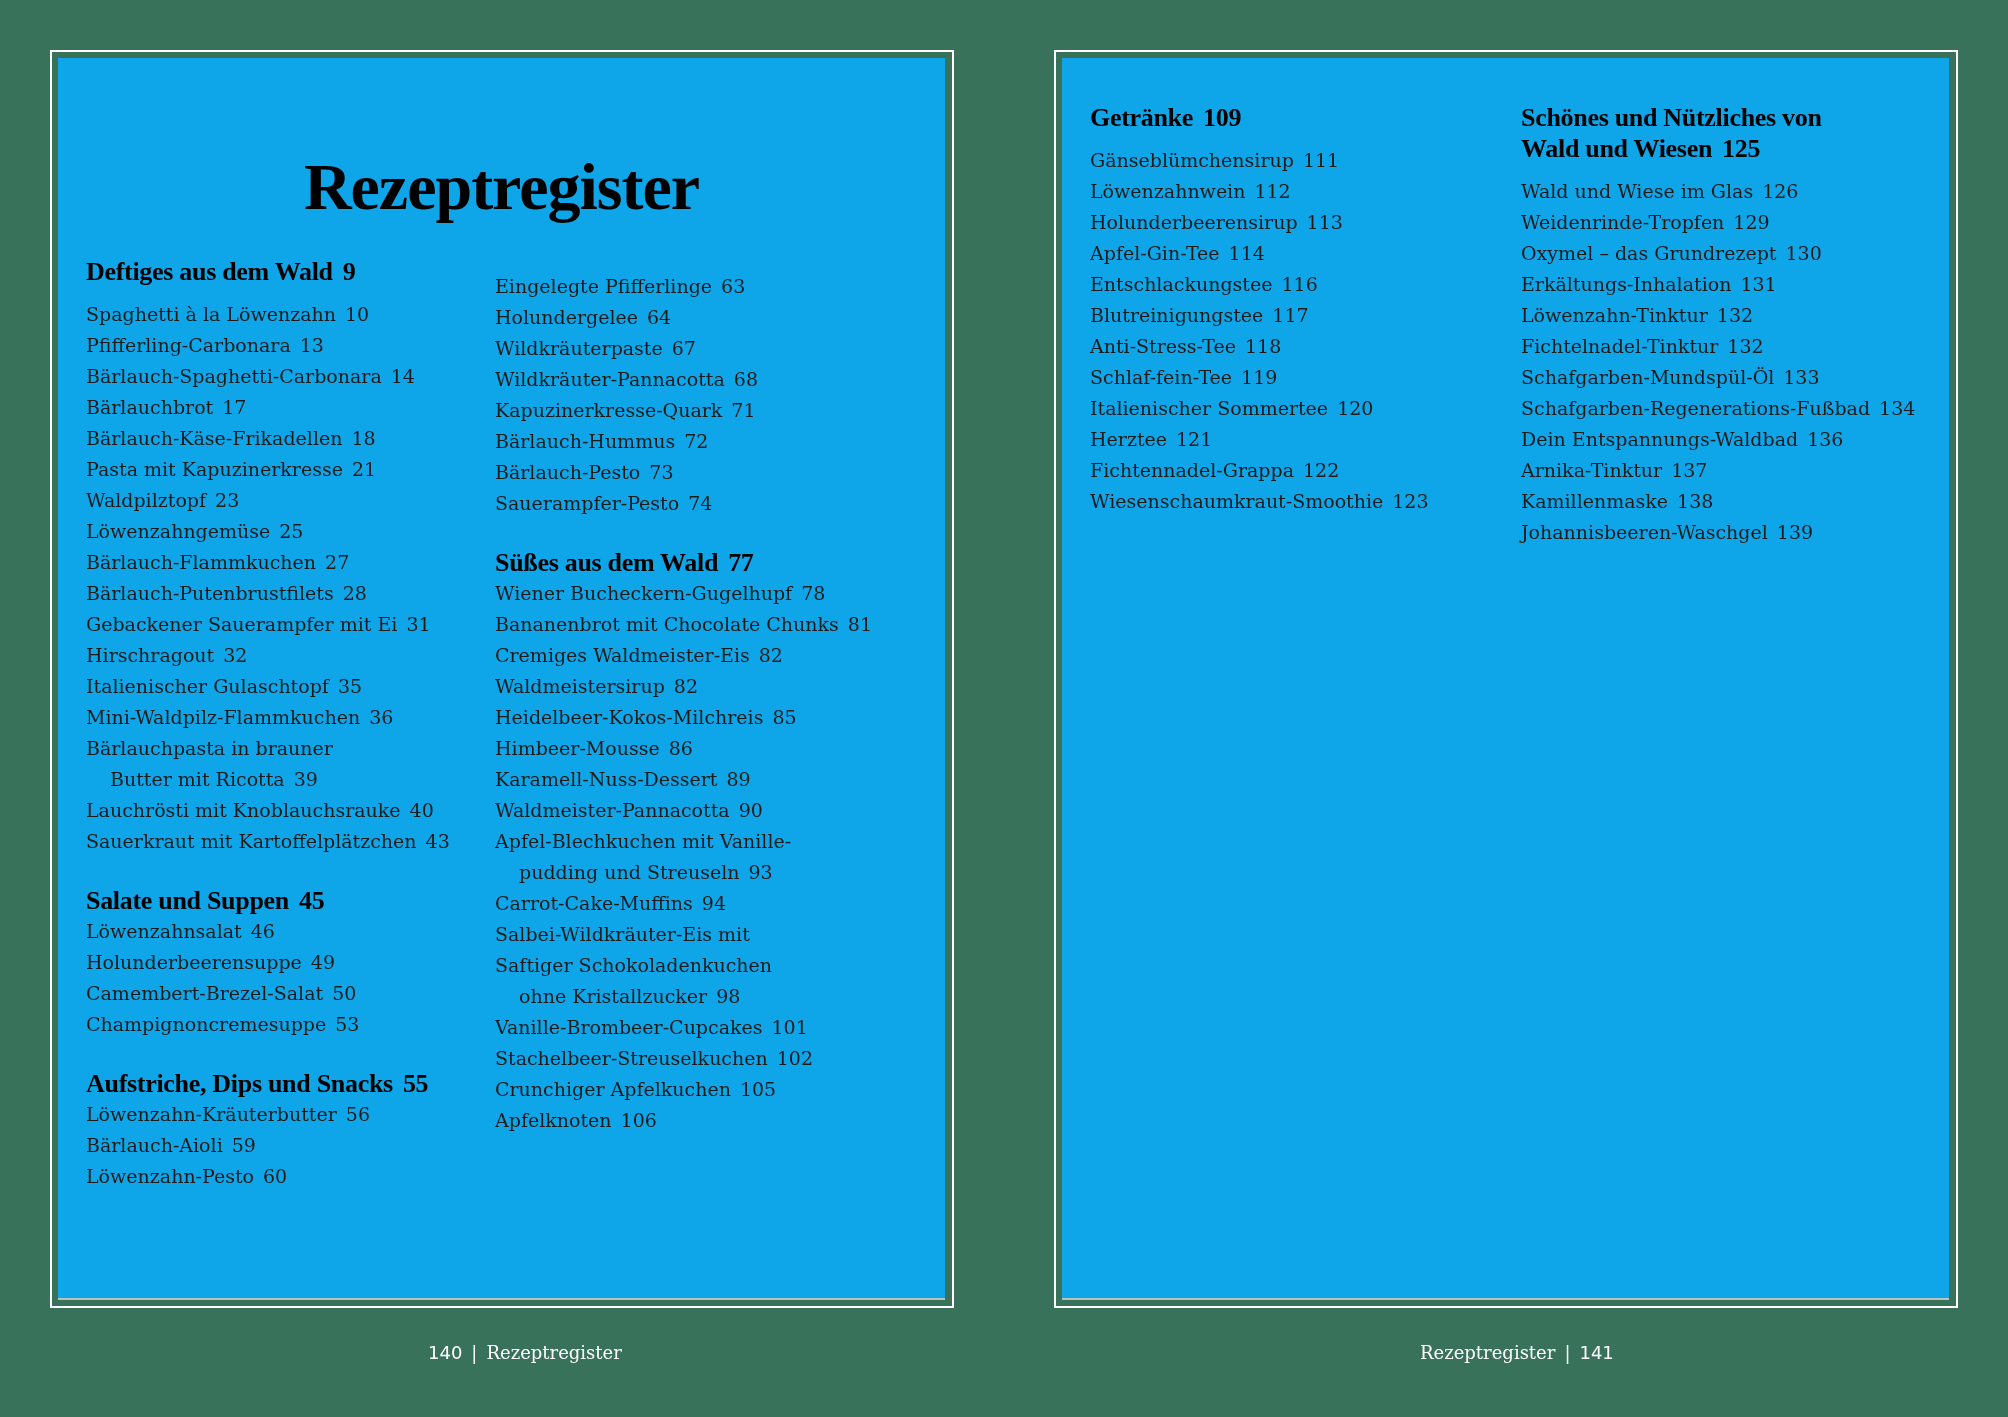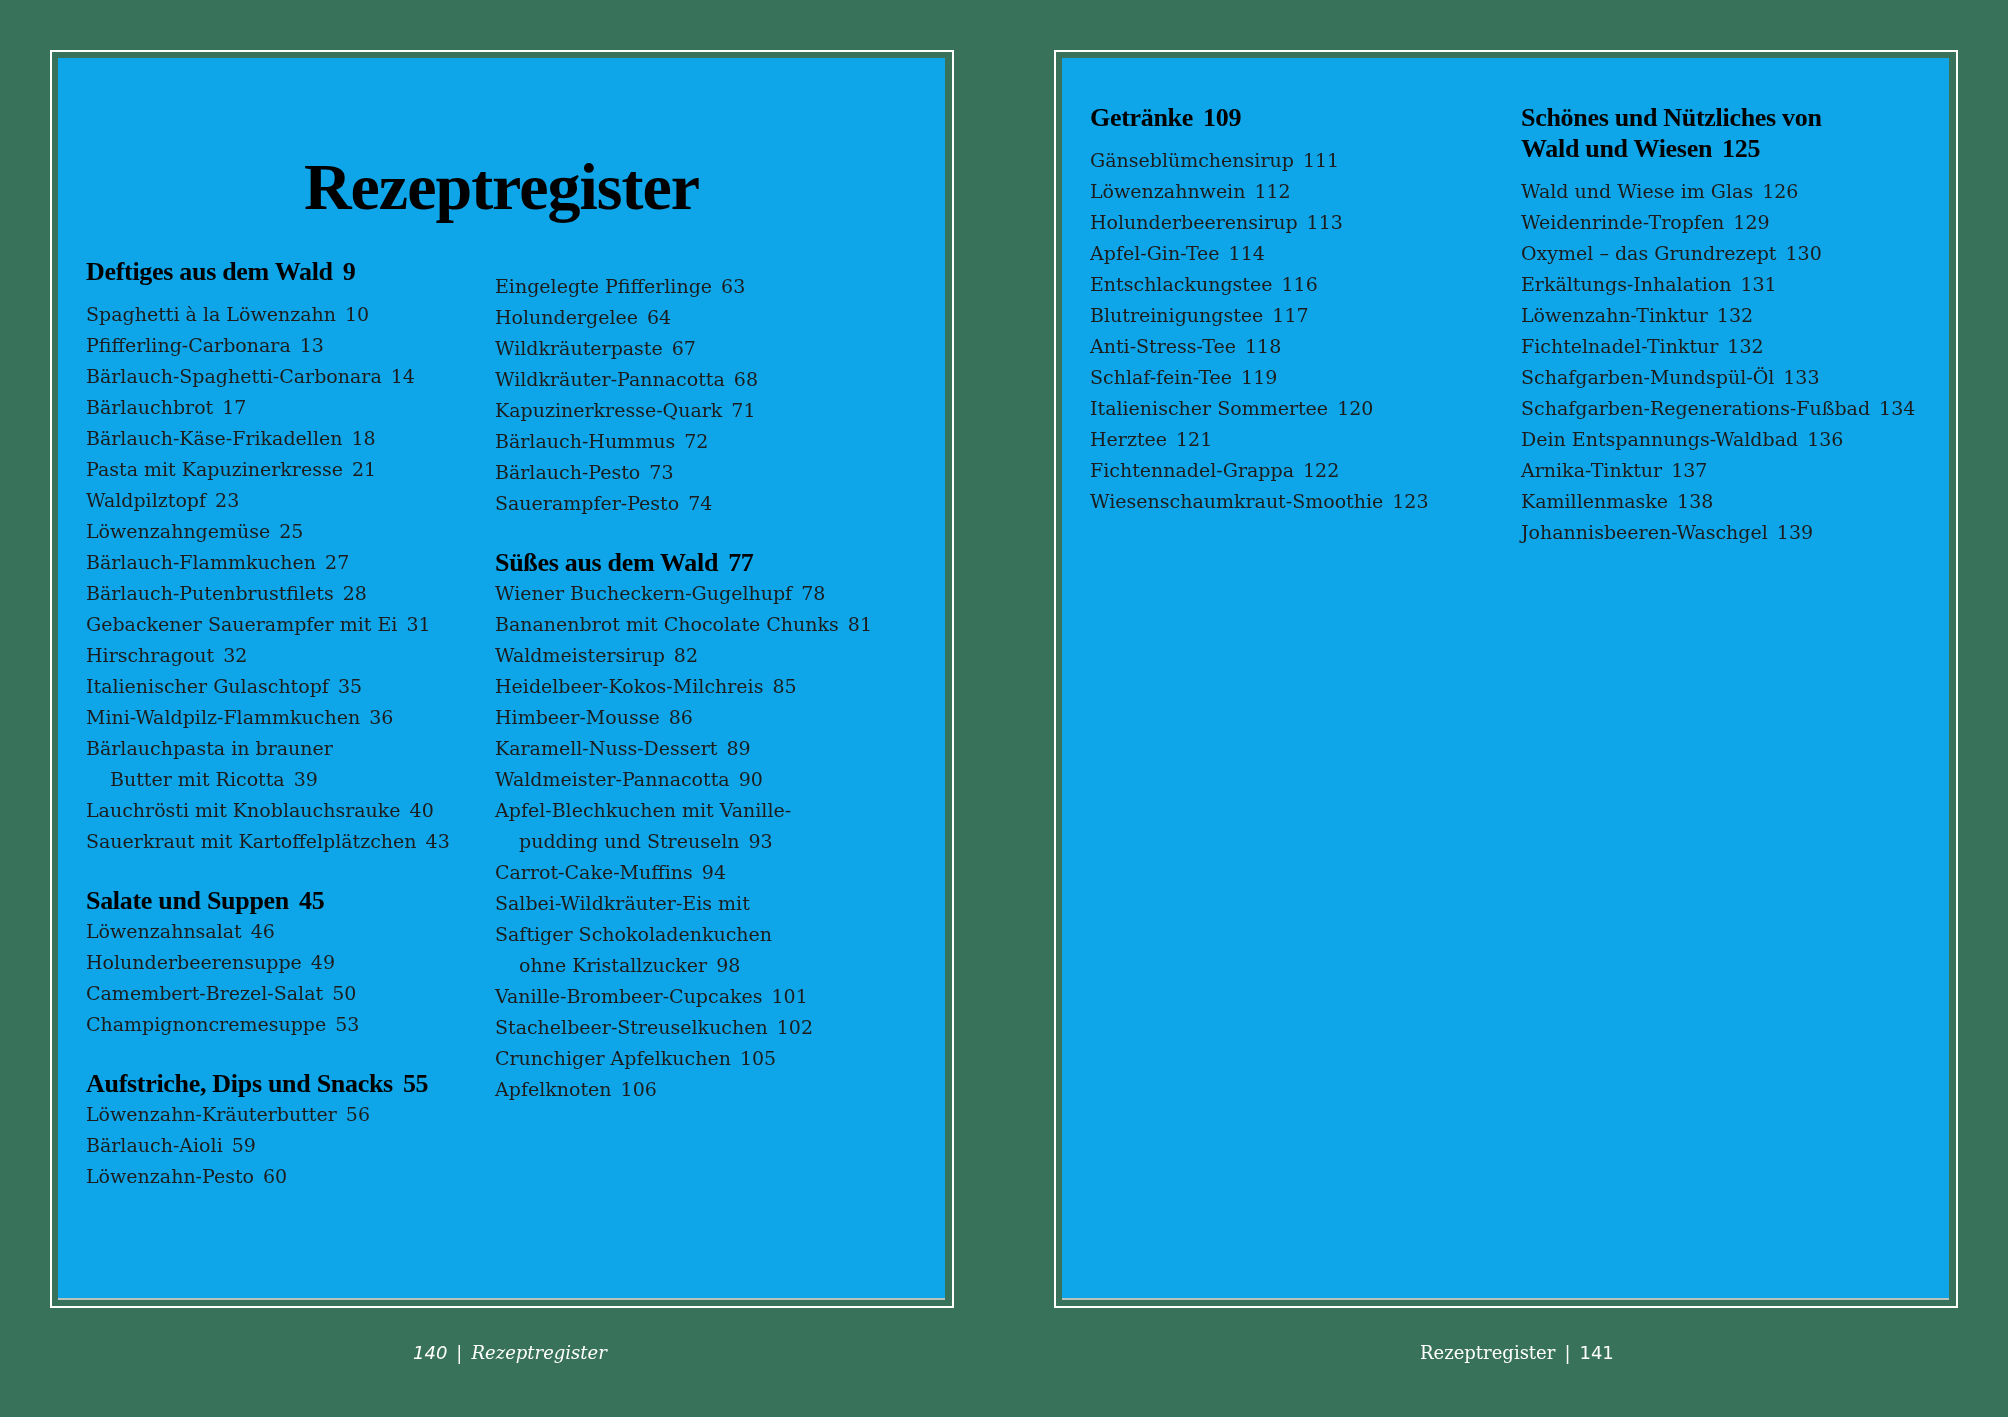--- a/index.html
+++ b/index.html
@@ -133,20 +133,21 @@
         <div class="entry"><span>Bärlauch-Pesto</span><span class="num">73</span></div>
         <div class="entry"><span>Sauerampfer-Pesto</span><span class="num">74</span></div>
       </div>
     <div class="gap-lg"></div>
     <div class="heading">
       <span>Süßes aus dem Wald</span><span class="num">77</span>
     </div>
     <div id="sec3">
         <div class="entry"><span>Wiener Bucheckern-Gugelhupf</span><span class="num">78</span></div>
         <div class="entry"><span>Bananenbrot mit Chocolate Chunks</span><span class="num">81</span></div>
+        <div class="entry"><span>Cremiges Waldmeister-Eis</span><span class="num">82</span></div>
         <div class="entry"><span>Waldmeistersirup</span><span class="num">82</span></div>
         <div class="entry"><span>Heidelbeer-Kokos-Milchreis</span><span class="num">85</span></div>
         <div class="entry"><span>Himbeer-Mousse</span><span class="num">86</span></div>
         <div class="entry"><span>Karamell-Nuss-Dessert</span><span class="num">89</span></div>
         <div class="entry"><span>Waldmeister-Pannacotta</span><span class="num">90</span></div>
         <div class="entry"><span>Apfel-Blechkuchen mit Vanille-</span><span class="cont"><span>pudding und Streuseln</span><span class="num">93</span></span></div>
         <div class="entry"><span>Carrot-Cake-Muffins</span><span class="num">94</span></div>
         <div class="entry"><span>Salbei-Wildkräuter-Eis mit</span></div>
         <div class="entry"><span>Saftiger Schokoladenkuchen</span><span class="cont"><span>ohne Kristallzucker</span><span class="num">98</span></span></div>
         <div class="entry"><span>Vanille-Brombeer-Cupcakes</span><span class="num">101</span></div>
@@ -194,18 +195,18 @@
         <div class="entry"><span>Schafgarben-Mundspül-Öl</span><span class="num">133</span></div>
         <div class="entry"><span>Schafgarben-Regenerations-Fußbad</span><span class="num">134</span></div>
         <div class="entry"><span>Dein Entspannungs-Waldbad</span><span class="num">136</span></div>
         <div class="entry"><span>Arnika-Tinktur</span><span class="num">137</span></div>
         <div class="entry"><span>Kamillenmaske</span><span class="num">138</span></div>
         <div class="entry"><span>Johannisbeeren-Waschgel</span><span class="num">139</span></div>
       </div>
   </div>
 </div>
 
-<div class="footer" style="left:413px;font-style:italic;">
+<div class="footer" style="left:428px;">
   <span class="pnum">140</span><span class="sep">|</span><span>Rezeptregister</span>
 </div>
 <div class="footer" style="left:1420px;">
   <span>Rezeptregister</span><span class="sep">|</span><span class="pnum">141</span>
 </div>
 
 </body></html>

